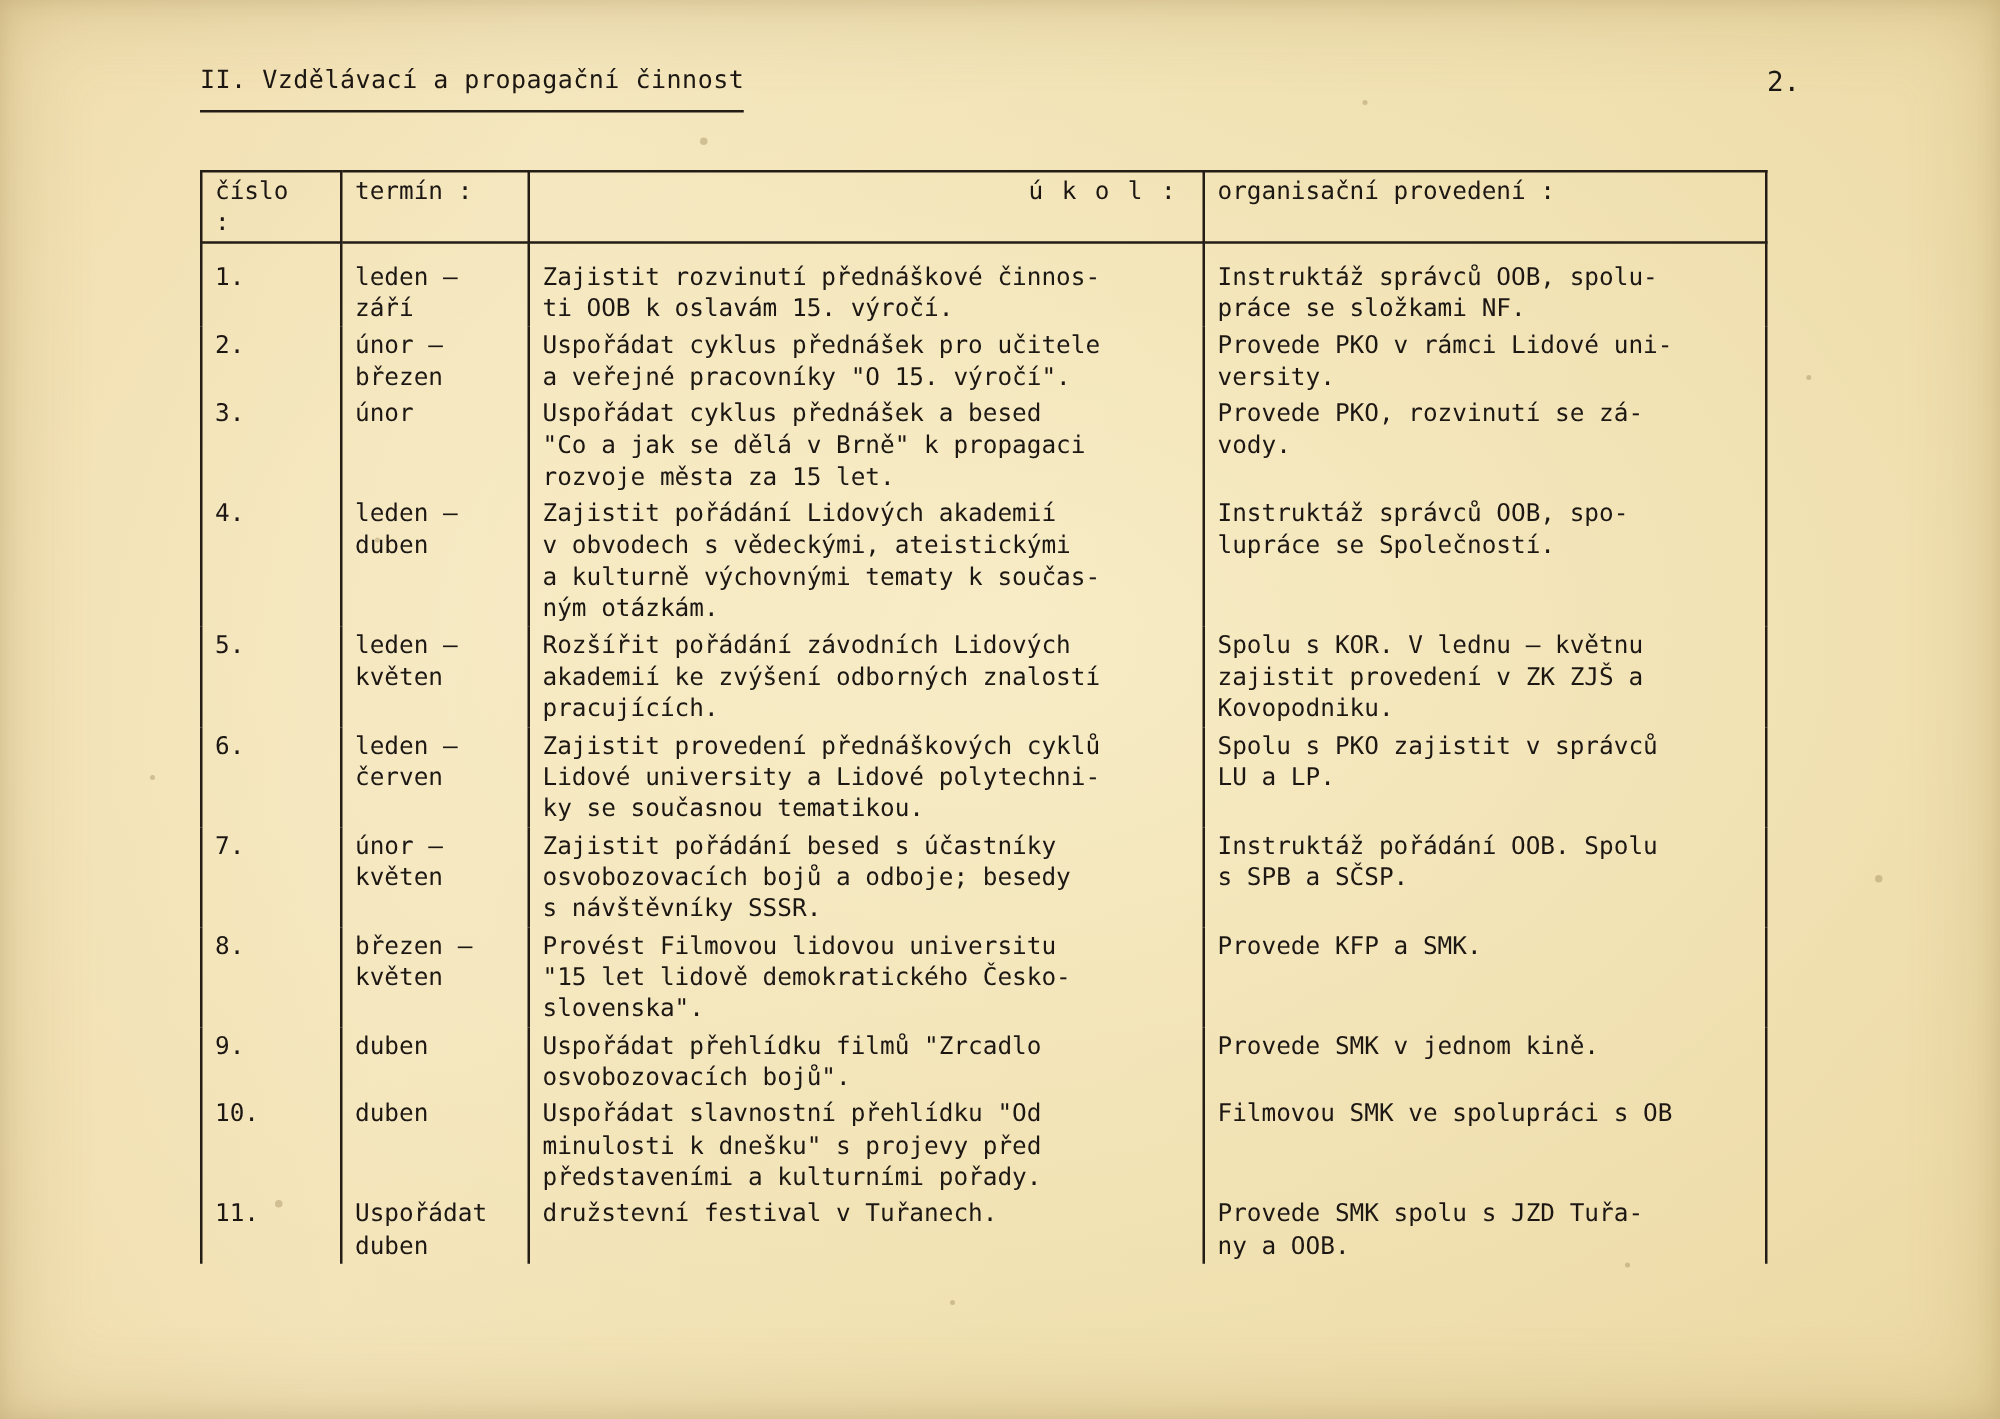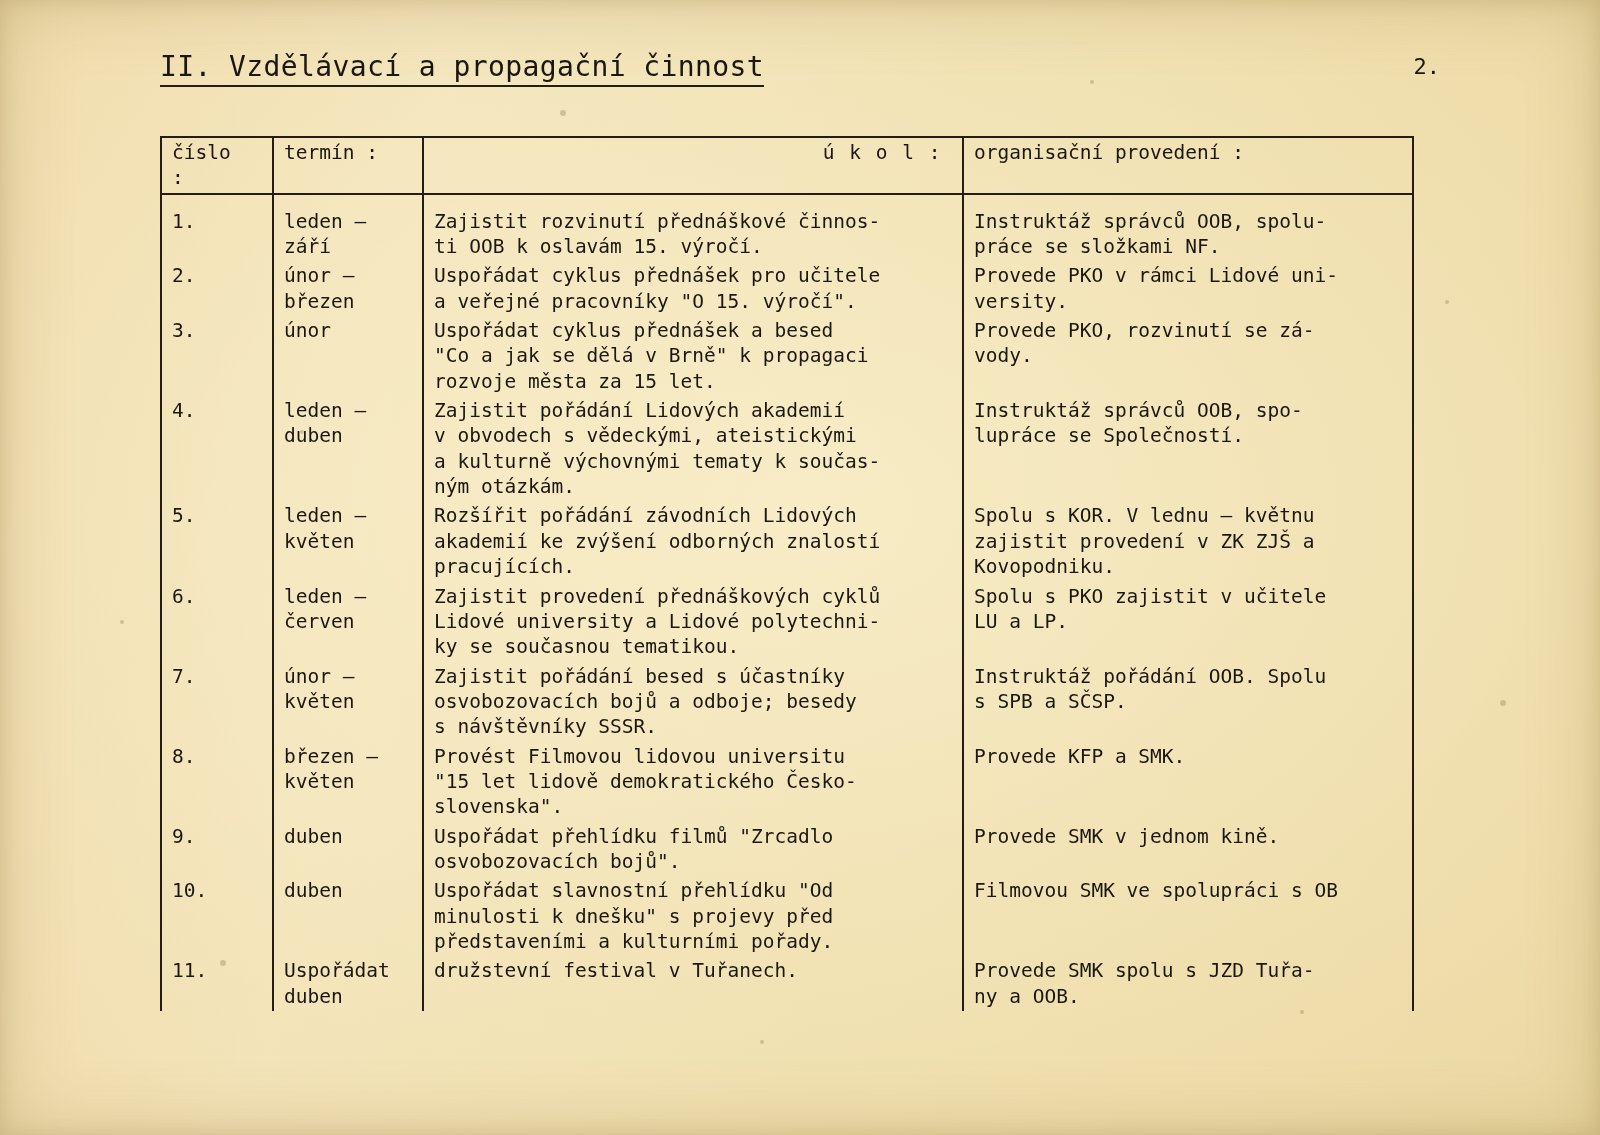--- a/index.html
+++ b/index.html
@@ -43,25 +43,25 @@
   }
 
   .header {
     position: absolute;
     top: 52px;
     left: 160px;
     right: 160px;
     height: 34px;
   }
   .doc-title {
-    font-size: 28px;
+    font-size: 20px;
     letter-spacing: 0.4px;
     border-bottom: 2px solid #241d16;
     display: inline-block;
-    padding-bottom: 2px;
+    padding-bottom: 14px;
     line-height: 1.1;
     white-space: pre;
   }
   .page-number {
     position: absolute;
     right: 0;
     top: 2px;
     font-size: 22px;
   }
 
@@ -229,21 +229,21 @@
             <td class="cell-lines c-term">
               <div>leden –</div>
               <div>červen</div>
             </td>
             <td class="cell-lines c-task">
               <div>Zajistit provedení přednáškových cyklů</div>
               <div>Lidové university a Lidové polytechni-</div>
               <div>ky se současnou tematikou.</div>
             </td>
             <td class="cell-lines c-org">
-              <div>Spolu s PKO zajistit v učitele</div>
+              <div>Spolu s PKO zajistit v správců</div>
               <div>LU a LP.</div>
             </td>
           </tr>
           <tr>
             <td class="cell-lines c-num">
               <div>7.</div>
             </td>
             <td class="cell-lines c-term">
               <div>únor –</div>
               <div>květen</div>

